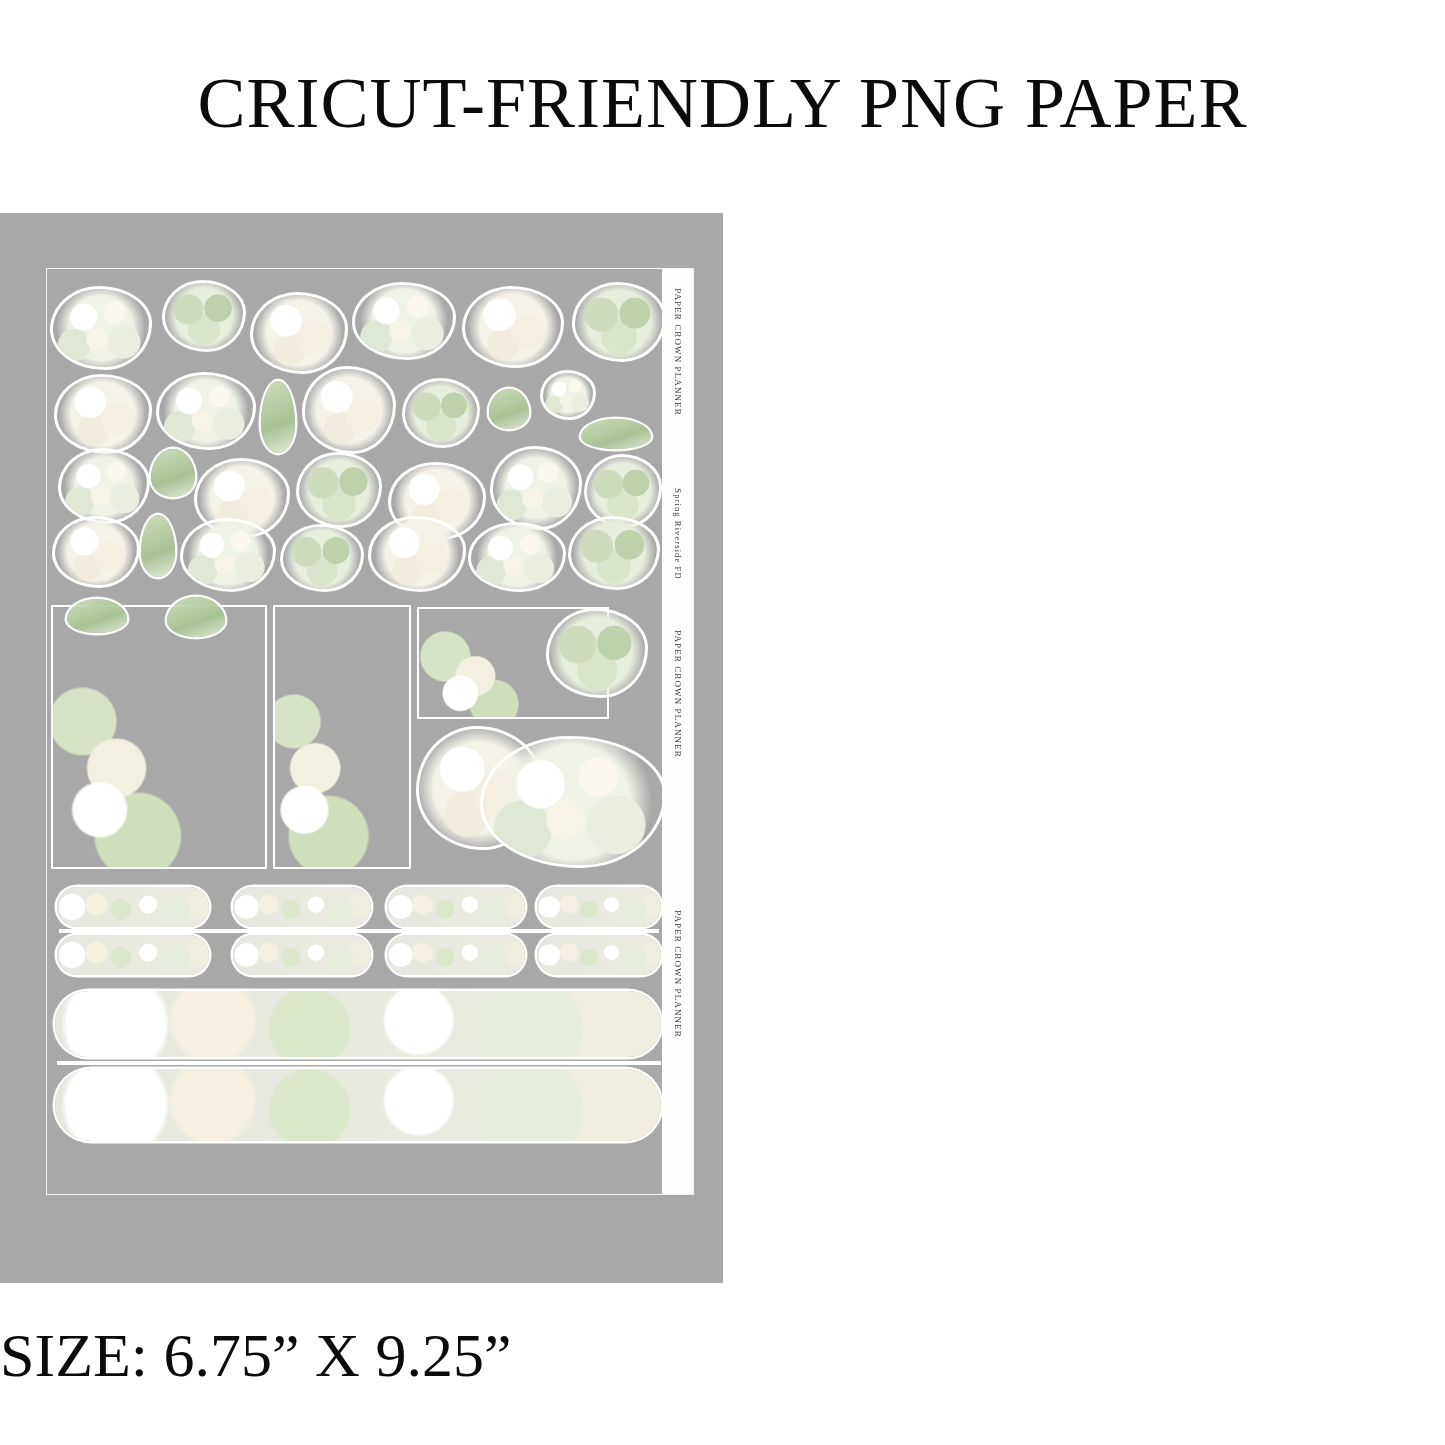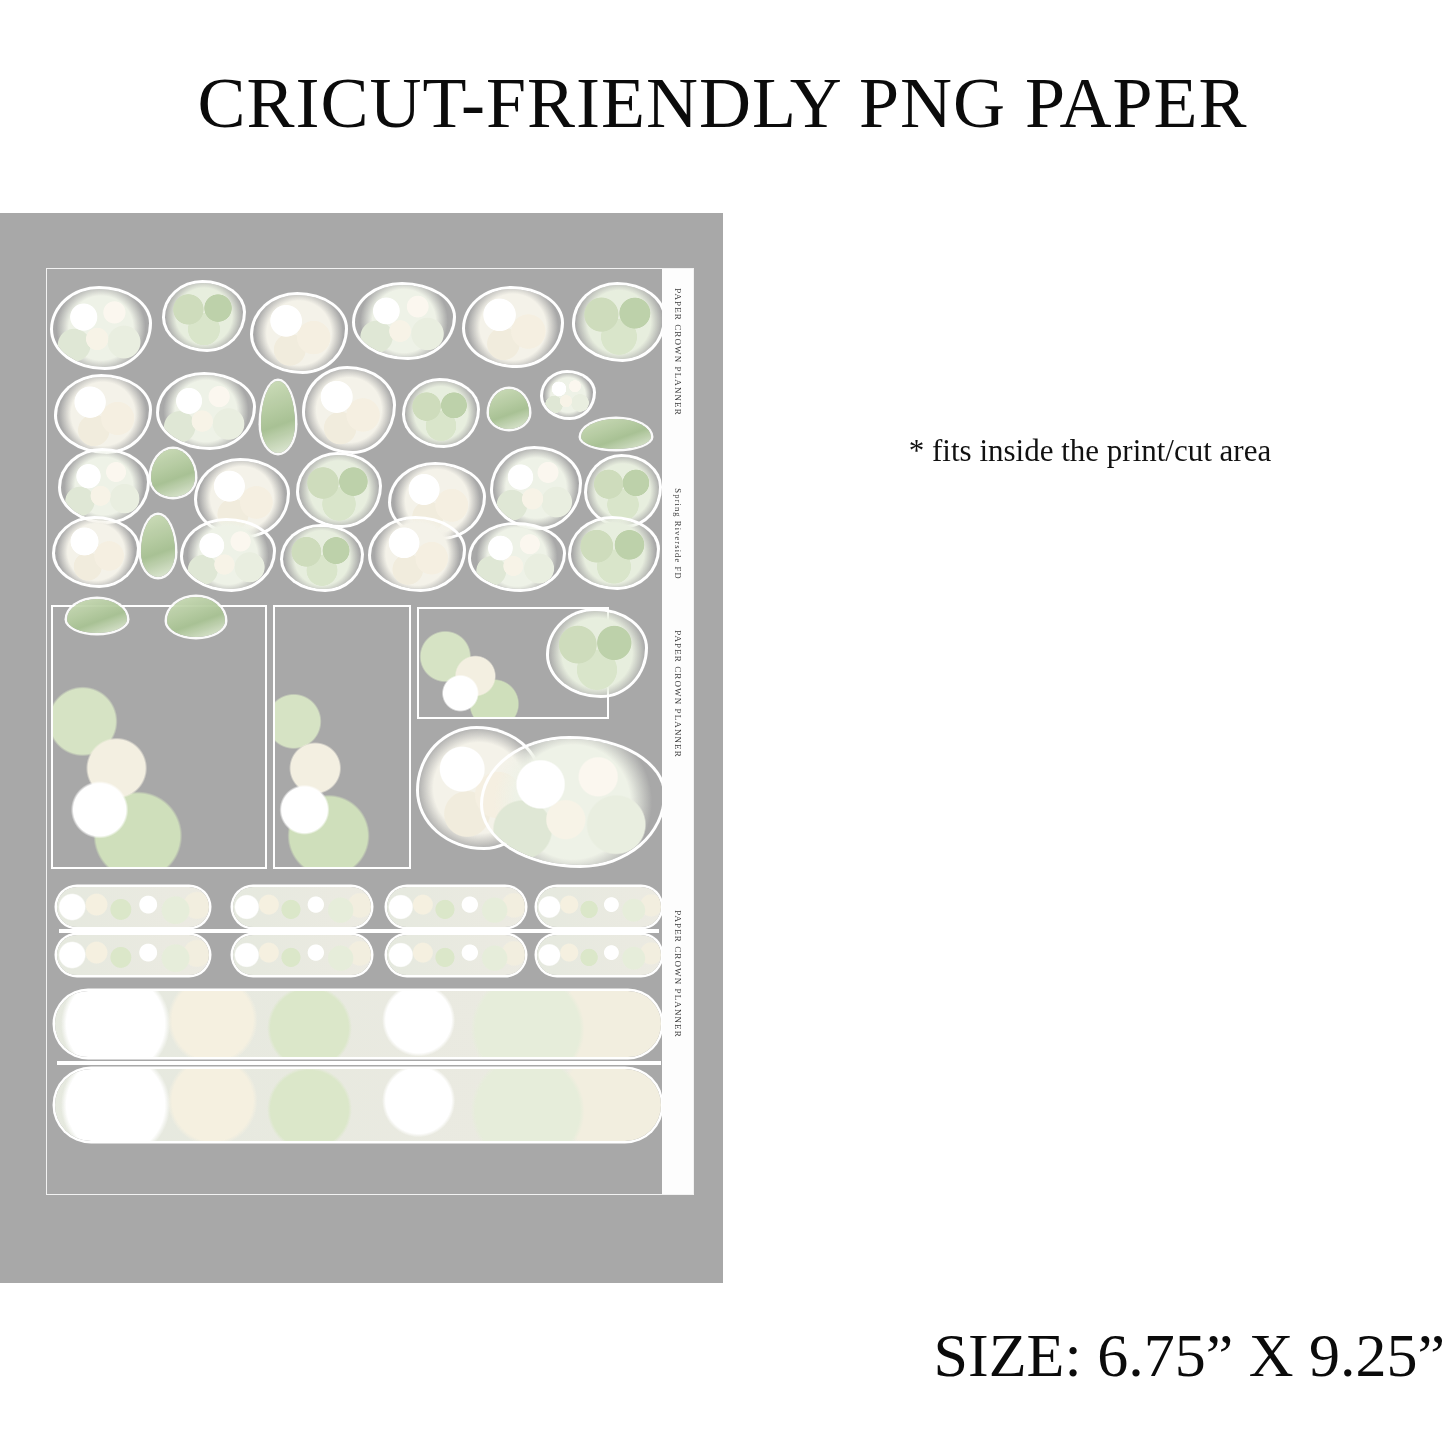--- a/index.html
+++ b/index.html
@@ -166,21 +166,21 @@
     margin-bottom: 96px;
     white-space: pre-line;
   }
 
   
   .size-line {
     position: absolute;
     left: 0;
     top: 1320px;
     width: 1445px;
-    text-align: right;
+    text-align: left;
     font-family: "Liberation Serif", serif;
     font-size: 62px;
     color: #0b0b0b;
     white-space: nowrap;
   }
 </style>
 </head>
 <body>
 
 <div class="page-title">CRICUT-FRIENDLY PNG PAPER</div>
@@ -256,16 +256,15 @@
       <div class="wm-text wm1">PAPER CROWN PLANNER</div>
       <div class="wm-text wm2">Spring Riverside FD</div>
       <div class="wm-text wm3">PAPER CROWN PLANNER</div>
       <div class="wm-text wm4">PAPER CROWN PLANNER</div>
     </div>
 
   </div>
 </div>
 
 <div class="features">
-  <div class="feature-item">* fits inside the print/cut area</div>
 </div>
 
 <div class="size-line">SIZE: 6.75” X 9.25”</div>
 
 </body></html>

